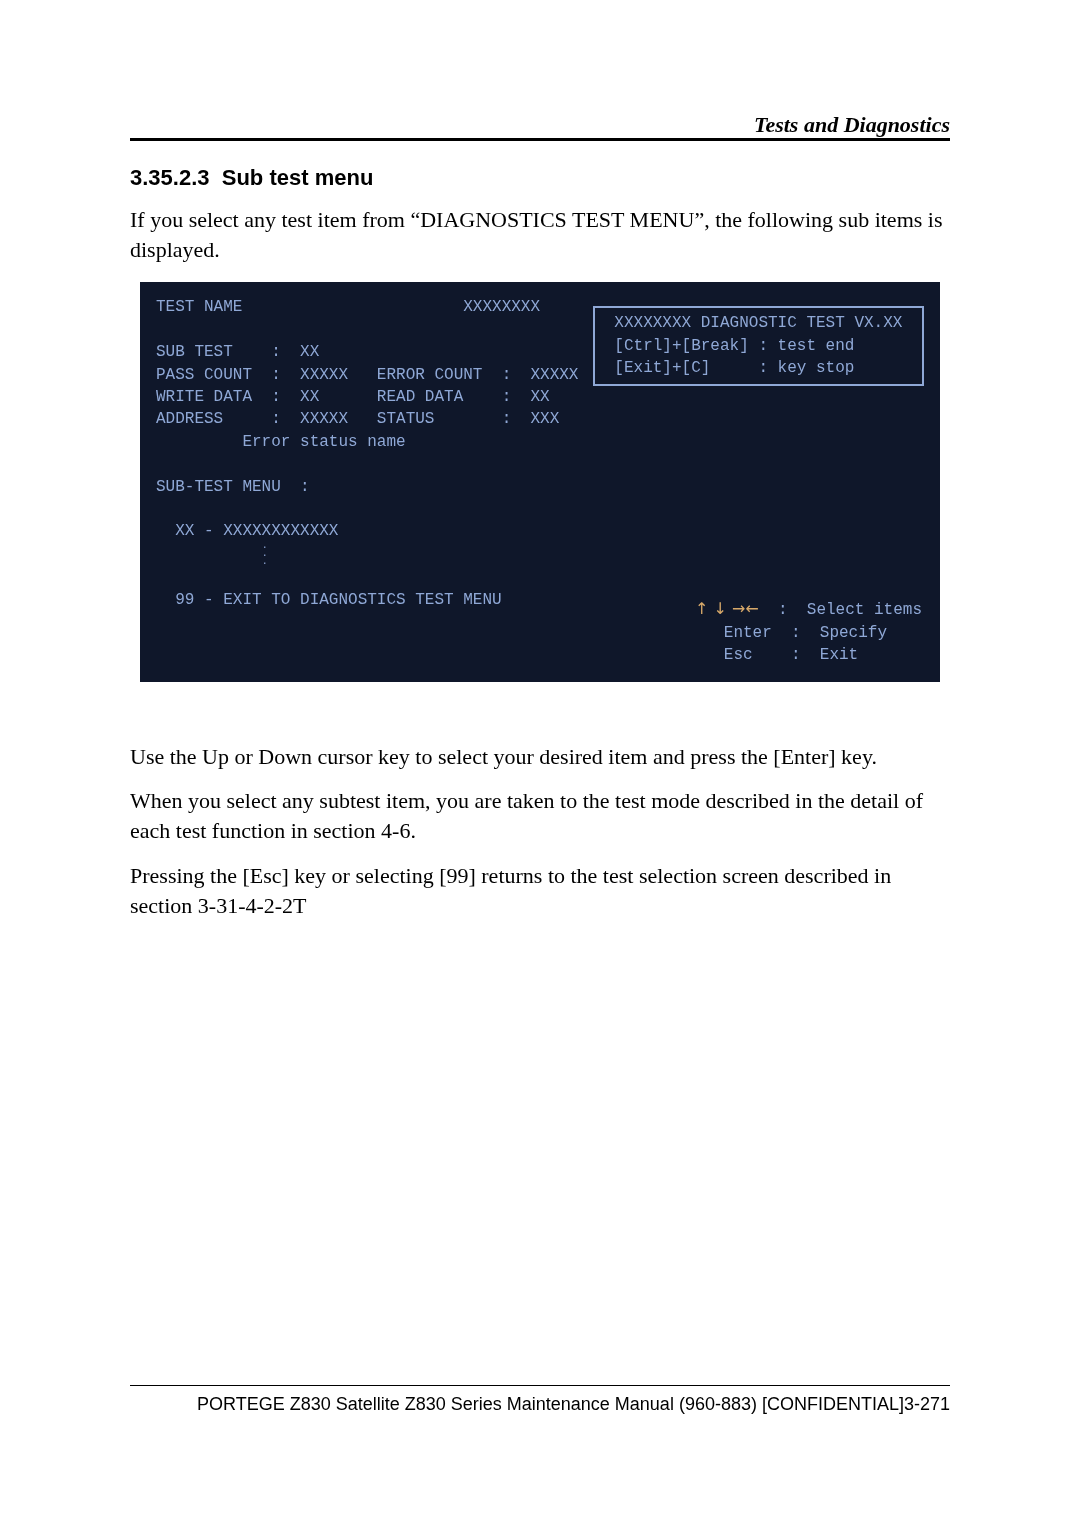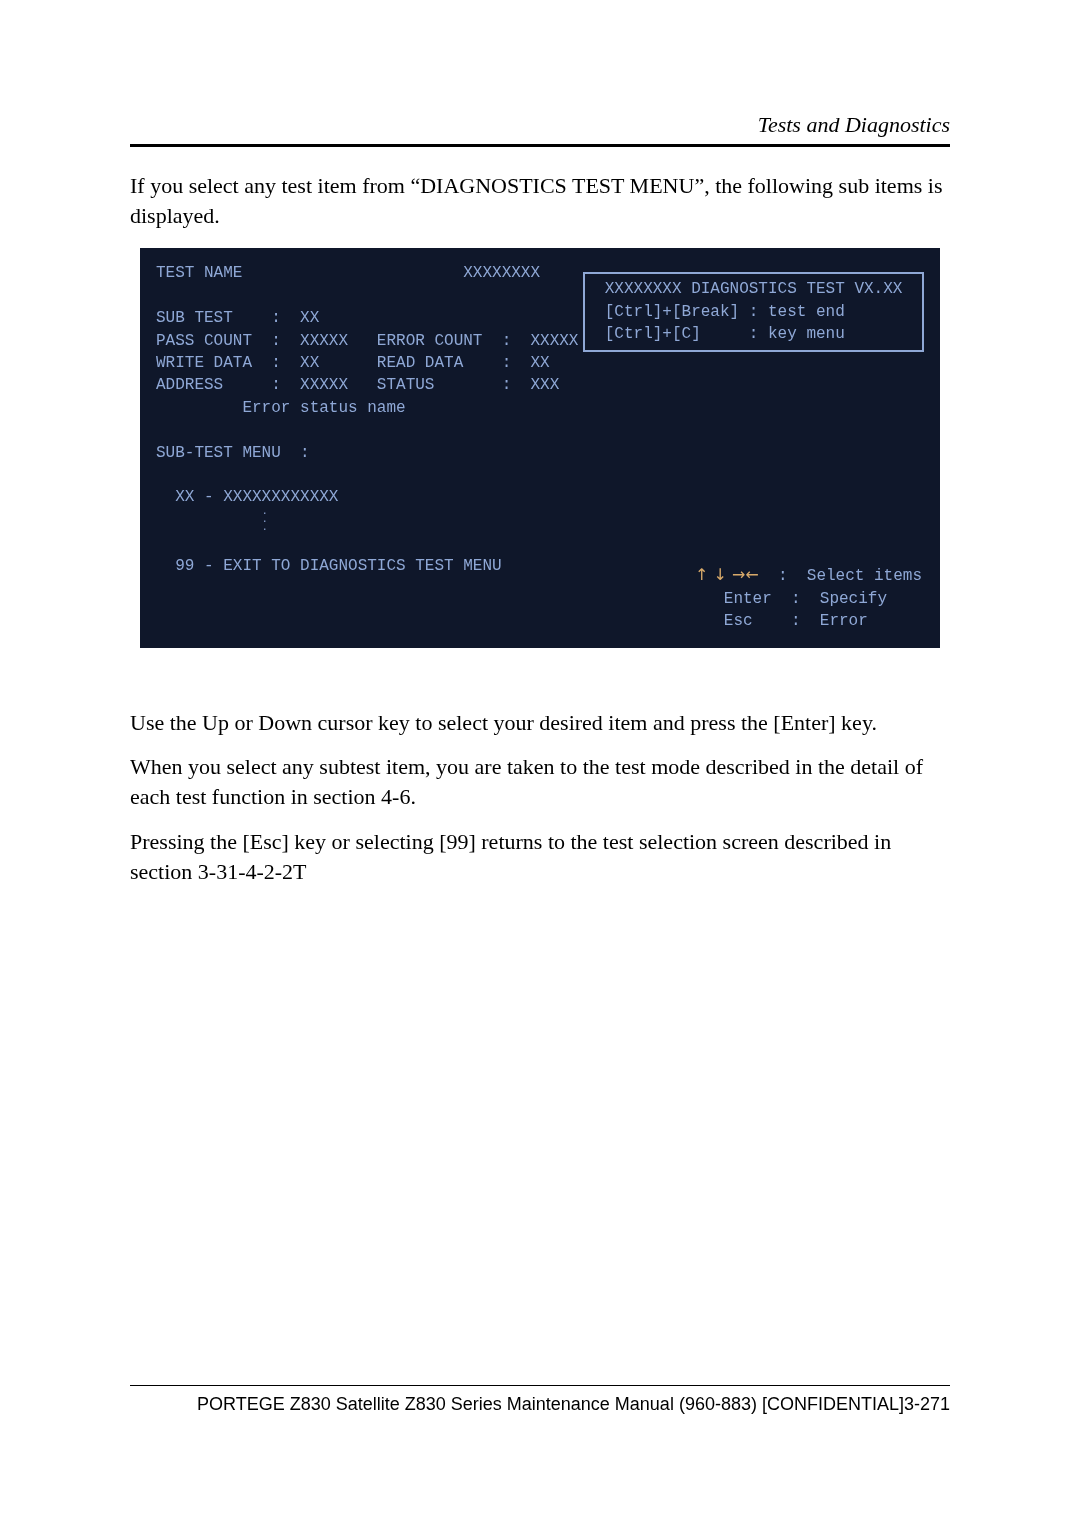--- a/index.html
+++ b/index.html
@@ -16,21 +16,21 @@
     width: 1080px;
     height: 1527px;
     padding: 112px 130px 0 130px;
     box-sizing: border-box;
     position: relative;
   }
   .running-head {
     text-align: right;
     font-style: italic;
     font-size: 22px;
-    padding-bottom: 6px;
+    font-weight: bold;
   }
   .thick-rule {
     border: none;
     border-top: 3px solid #000;
     margin: 0 0 24px 0;
   }
   .thin-rule {
     border: none;
     border-top: 1.5px solid #000;
     margin: 0;
@@ -121,46 +121,49 @@
   }
 </style>
 </head>
 <body>
 
 <div class="page">
 
   <div class="running-head">Tests and Diagnostics</div>
   <hr class="thick-rule">
 
+  <div class="section-heading">
+    <span>3.35.2.3</span>&nbsp;&nbsp;<span>Sub test menu</span>
+  </div>
 
   <p class="body-text">If you select any test item from “DIAGNOSTICS TEST MENU”, the following sub items is displayed.</p>
 
   <div class="terminal">
     <div class="term-left"><span>TEST NAME                       XXXXXXXX</span>
 
 <span>SUB TEST    :  XX</span>
 <span>PASS COUNT  :  XXXXX   ERROR COUNT  :  XXXXX</span>
 <span>WRITE DATA  :  XX      READ DATA    :  XX</span>
 <span>ADDRESS     :  XXXXX   STATUS       :  XXX</span>
 <span>         Error status name</span>
 
 <span>SUB-TEST MENU  :</span>
 
 <span>  XX - XXXXXXXXXXXX</span>
            <span class="dots"></span>
 
 <span>  99 - EXIT TO DIAGNOSTICS TEST MENU</span></div>
 
-    <div class="term-box"><span> XXXXXXXX DIAGNOSTICS TEST VX.XX </span>
+    <div class="term-box"><span> XXXXXXXX DIAGNOSTIC TEST VX.XX </span>
 <span> [Ctrl]+[Break] : test end</span>
-<span> [Ctrl]+[C]     : key menu</span></div>
+<span> [Exit]+[C]     : key stop</span></div>
 
     <div class="term-legend"><span class="arrows">↑ ↓ →←</span><span>  :  Select items</span>
 <span>   Enter  :  Specify</span>
-<span>   Esc    :  Error</span></div>
+<span>   Esc    :  Exit</span></div>
   </div>
 
   <p class="body-text" style="margin-bottom:14px">Use the Up or Down cursor key to select your desired item and press the [Enter] key.</p>
   <p class="body-text" style="margin-top:0;margin-bottom:16px">When you select any subtest item, you are taken to the test mode described in the detail of each test function in section 4-6.</p>
   <p class="body-text" style="margin-top:7px">Pressing the [Esc] key or selecting [99] returns to the test selection screen described in section 3-31-4-2-2T</p>
 
   <div class="footer">
     <hr class="thin-rule">
     <div class="footer-row">
       <span>

